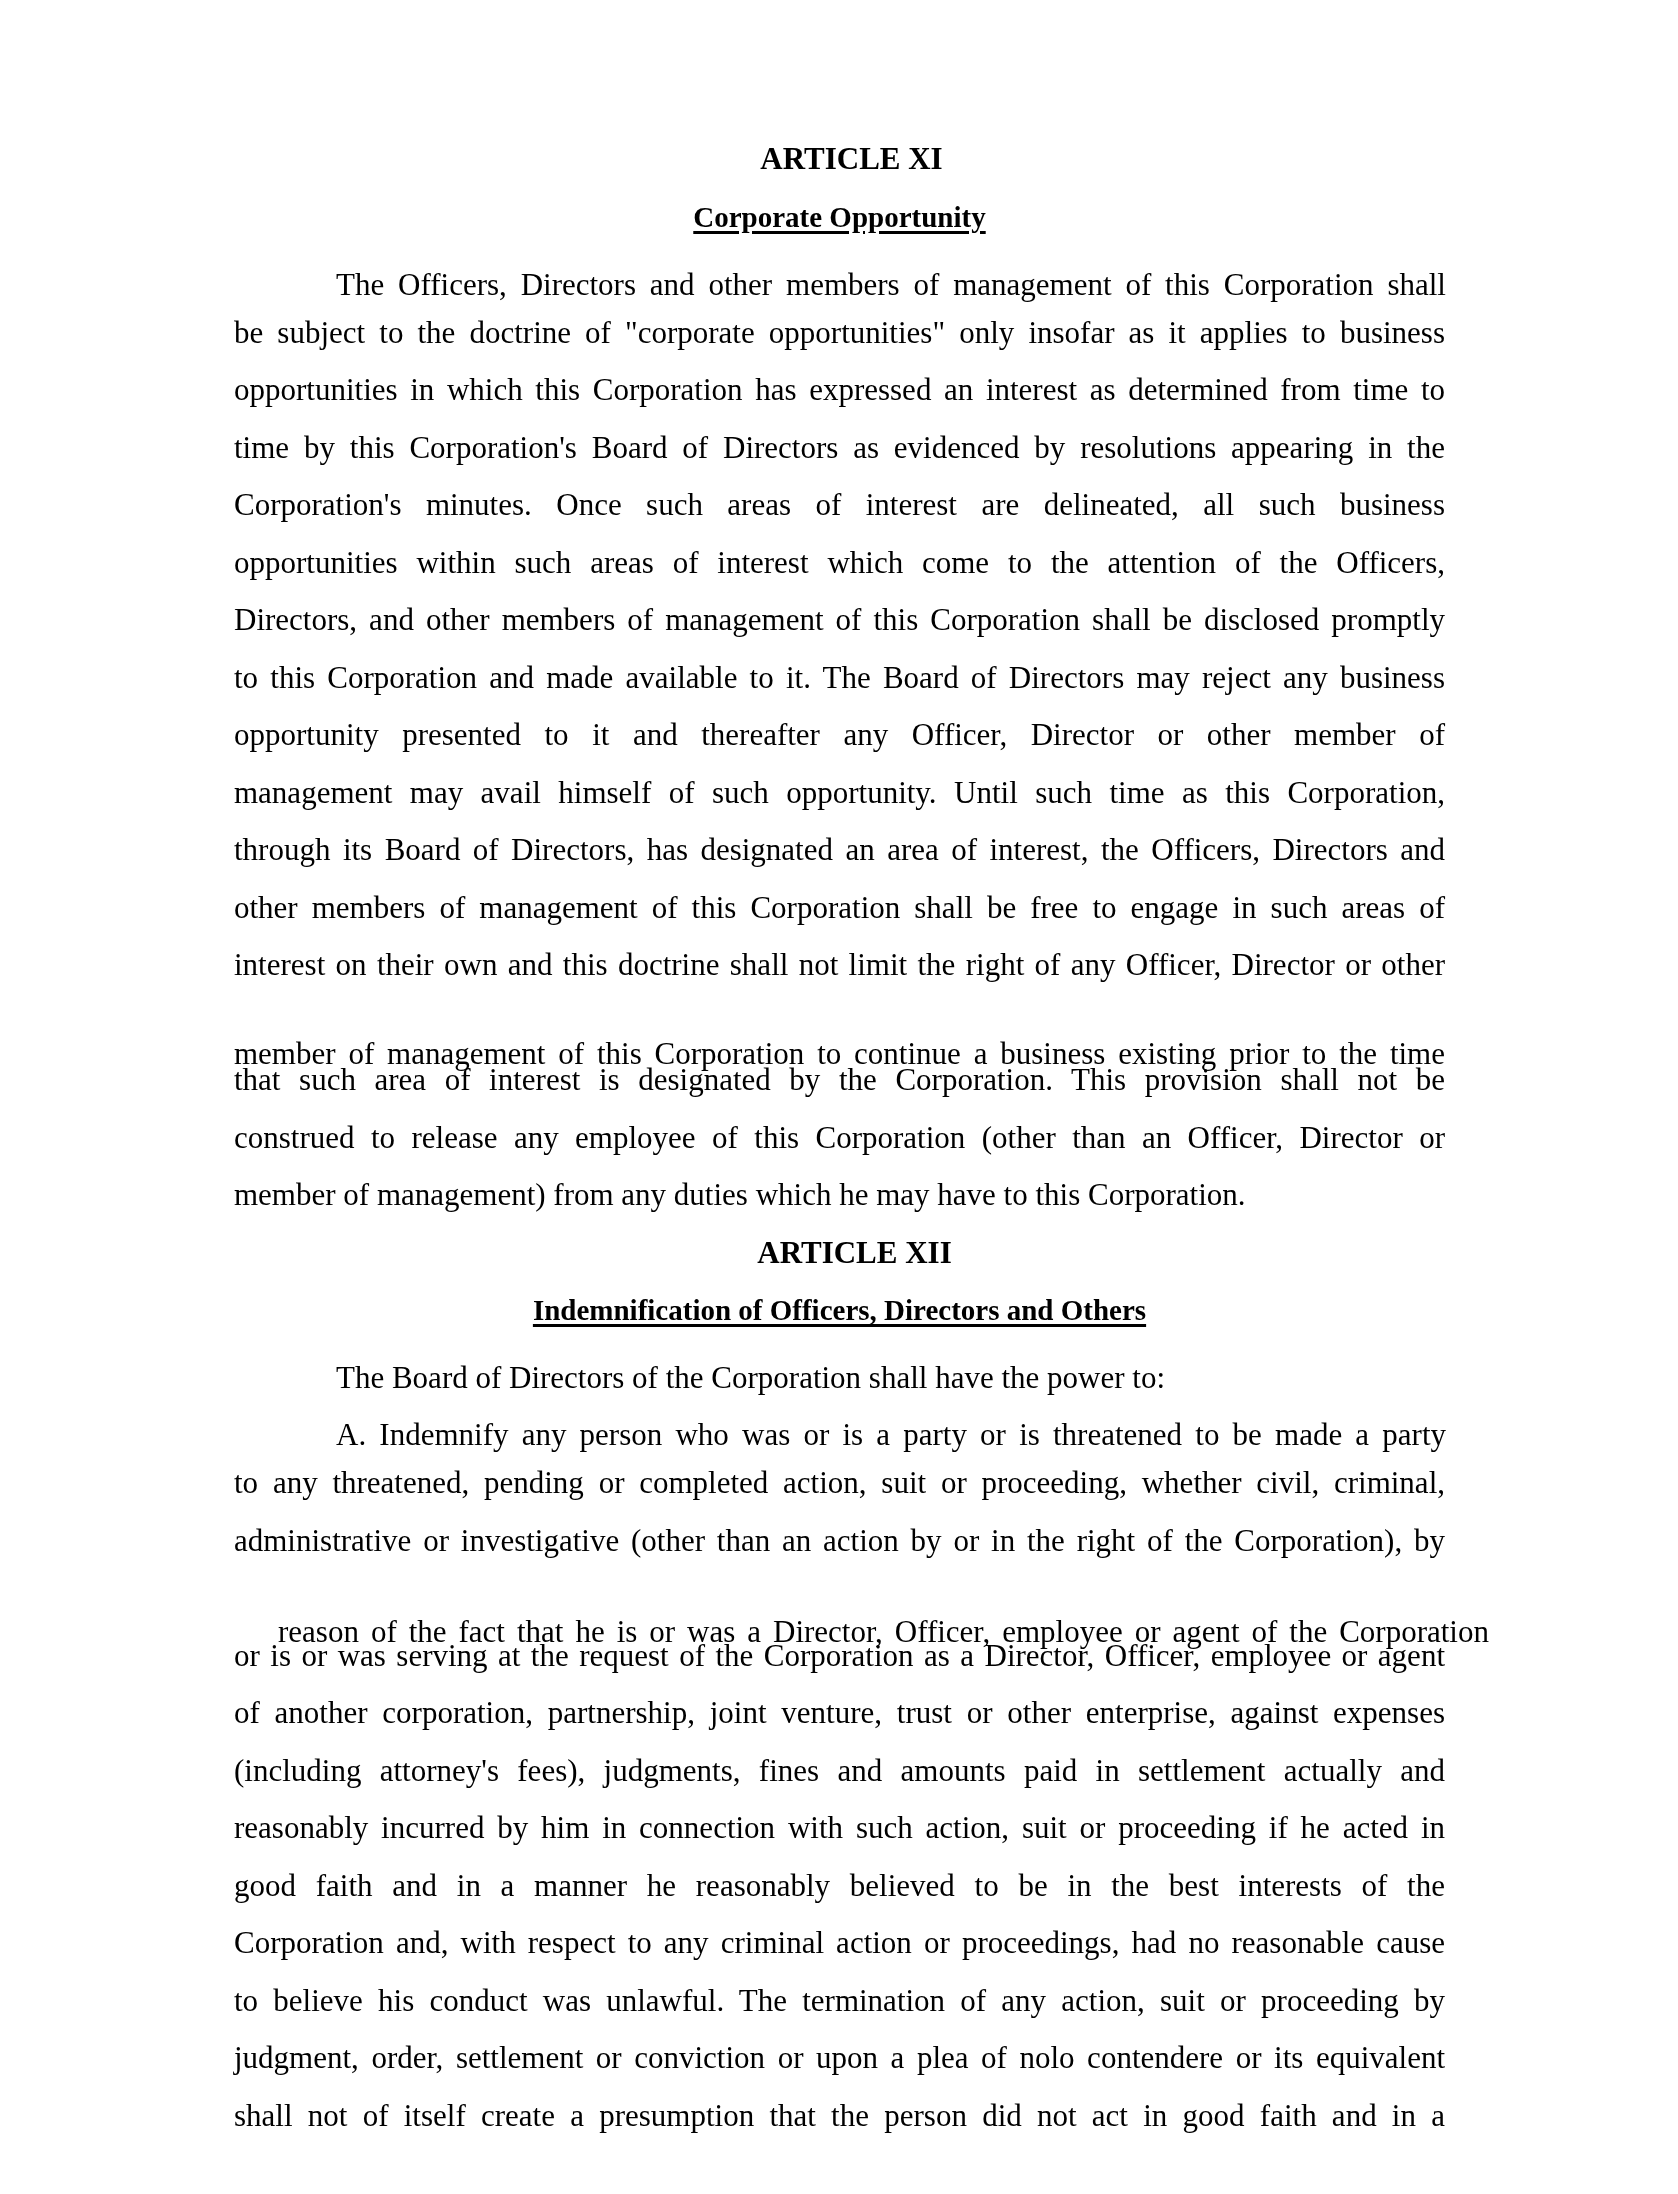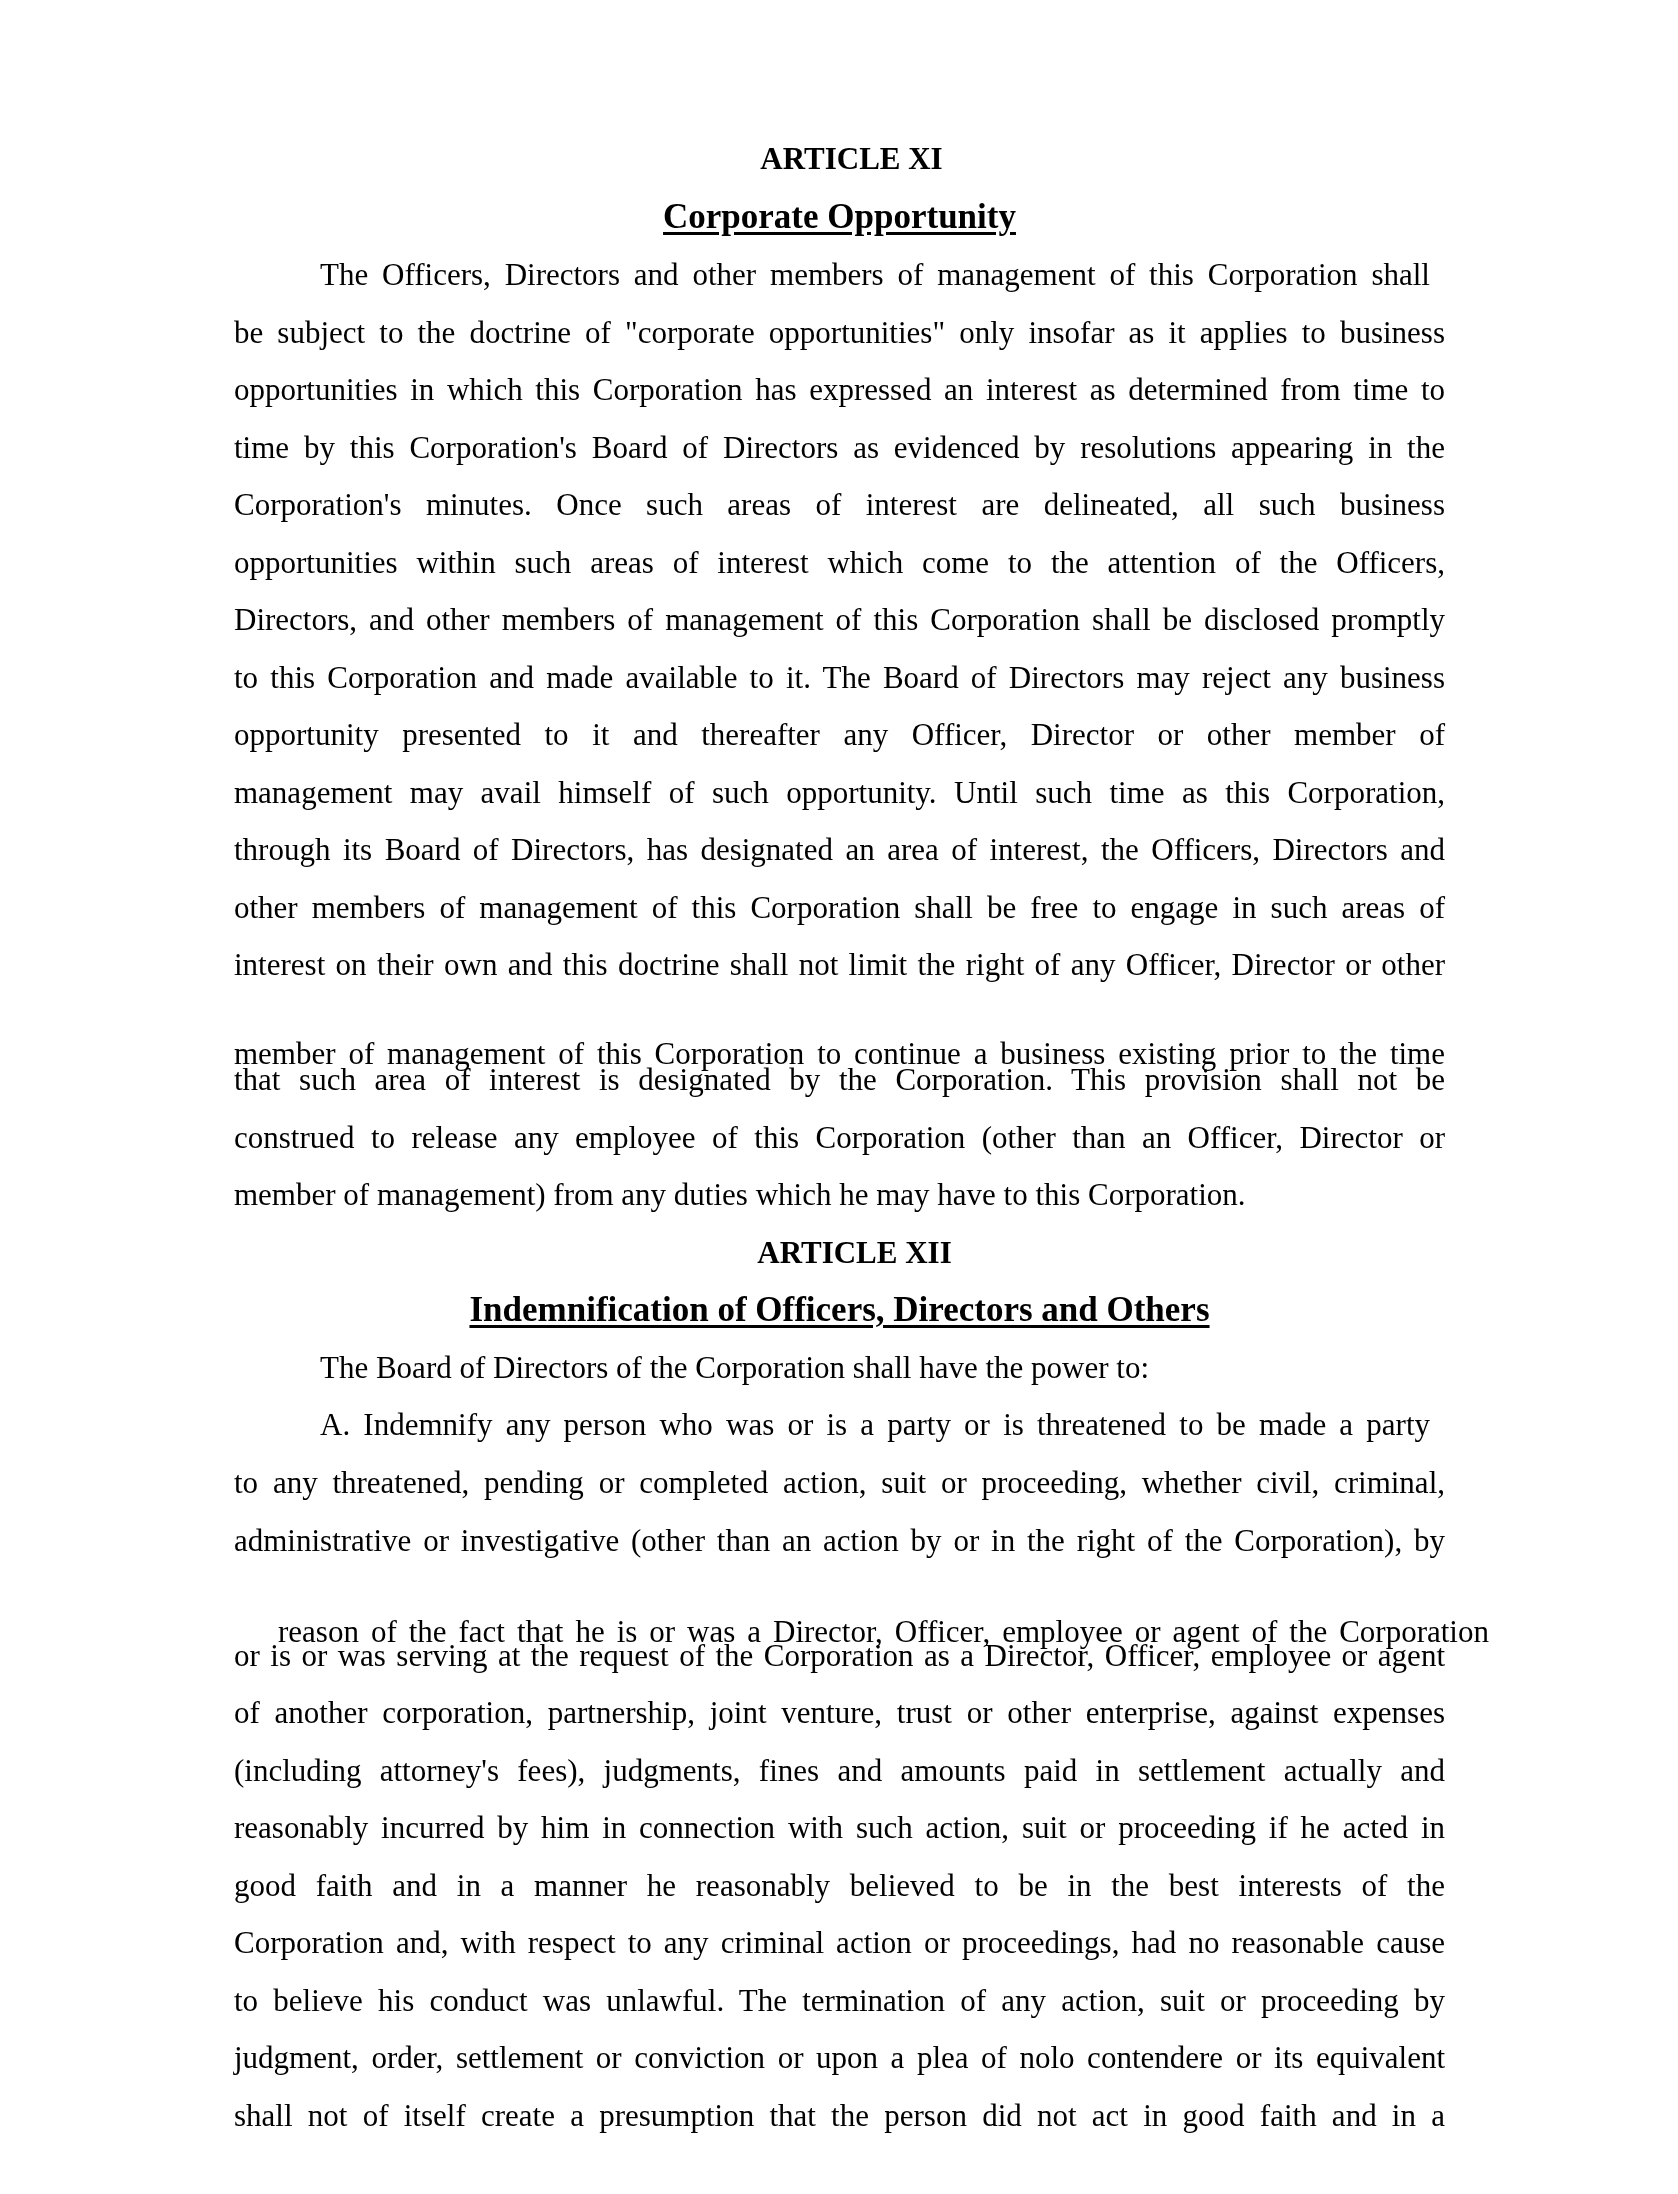--- a/index.html
+++ b/index.html
@@ -8,29 +8,29 @@
     position: absolute; left: 0; top: 0; width: 1679px; height: 2194px;
     background: #ffffff; color: #000000;
     font-family: "Liberation Serif", "DejaVu Serif", serif;
   }
   .heading {
     position: absolute; left: 0; width: 1679px; text-align: center;
     font-weight: bold; font-size: 31px; line-height: 40px; white-space: nowrap;
   }
   .subheading {
     position: absolute; left: 0; width: 1679px; text-align: center;
-    font-weight: bold; font-size: 35px; line-height: 40px; white-space: nowrap;
+    font-weight: bold; font-size: 29px; line-height: 40px; white-space: nowrap;
   }
   .subheading span { text-decoration: underline; text-decoration-thickness: 3px; text-underline-offset: 4px; }
   .line {
     position: absolute; left: 234px; width: 1211px;
     font-size: 31px; line-height: 40px; white-space: nowrap;
     text-align: justify; text-align-last: justify;
   }
-  .line.indent { left: 320px; width: 1110px; }
+  .line.indent { left: 336px; width: 1110px; margin-top: 10px; }
   .line.last { text-align-last: left; }
 </style>
 </head>
 <body>
 
 <div class="page">
 
   <div class="heading" style="top:139px;padding-left:12px;">ARTICLE XI</div>
   <div class="subheading" style="top:197px;"><span>Corporate Opportunity</span></div>
 

